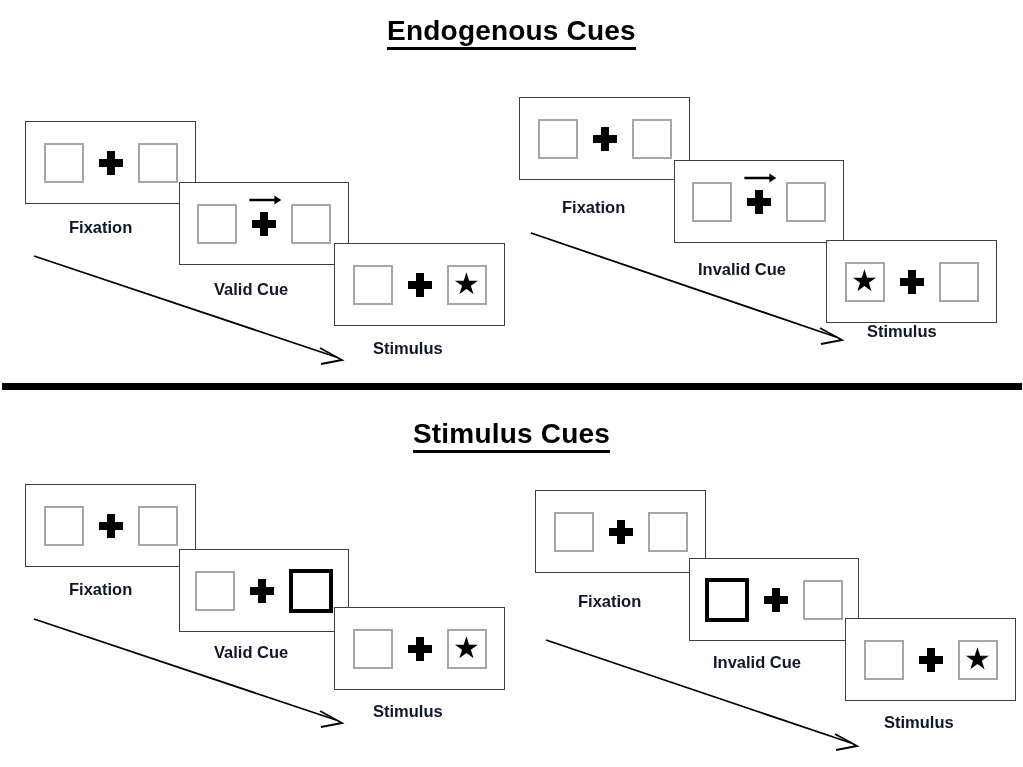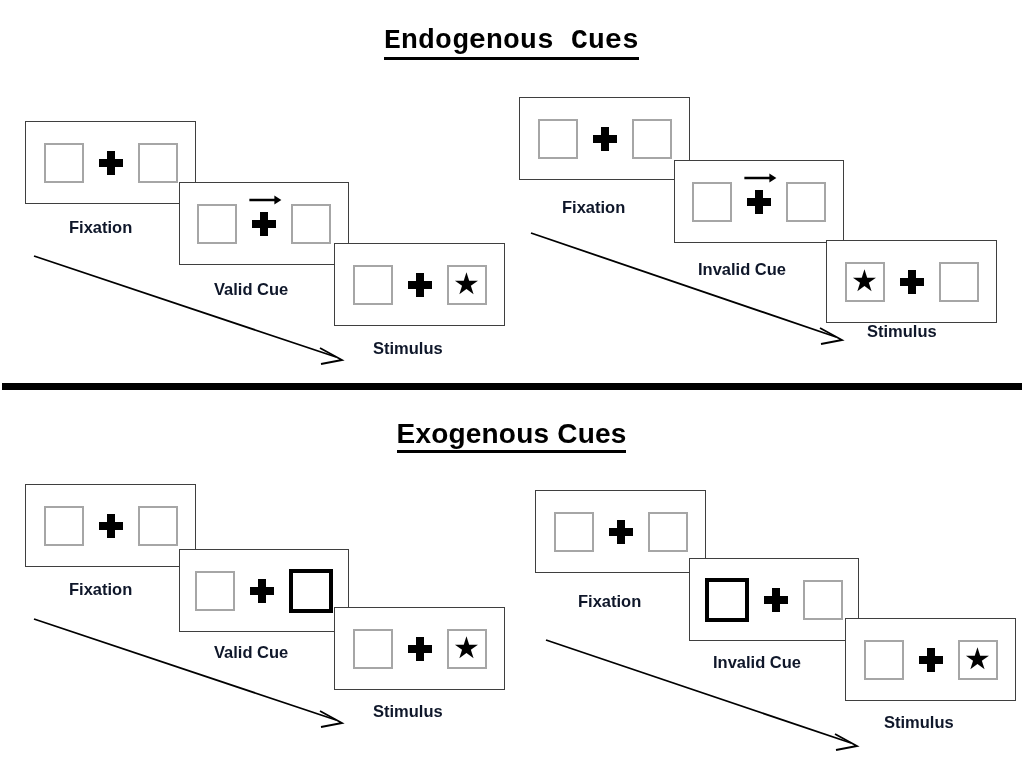--- a/index.html
+++ b/index.html
@@ -140,21 +140,21 @@
   .flow-arrow {
     position: absolute;
     overflow: visible;
   }
 </style>
 </head>
 <body>
 
 <div id="stage">
 
-  <div class="section-title" style="top:25px;font-family:Liberation Mono, monospace;">
+  <div class="section-title" style="top:15px;">
     <span class="ul">Endogenous Cues</span>
   </div>
 
   <div class="frame" style="left:25px; top:121px; width:171px; height:83px;">
     <div class="frame-inner">
       <div class="box" style="width:40px;height:40px;"></div>
       <div class="gap"></div>
       <div class="plus"></div>
       <div class="gap"></div>
       <div class="box" style="width:40px;height:40px;"></div>
@@ -237,21 +237,21 @@
   <div class="caption" style="left:867px; top:322px;">Stimulus</div>
 
   <svg class="flow-arrow" style="left:500px; top:220px; width:380px; height:125px;" viewBox="0 0 380 125">
     <line x1="31" y1="13" x2="336" y2="117" stroke="#000" stroke-width="1.8"></line>
     <polyline points="320,108 342,120 321,124" fill="none" stroke="#000" stroke-width="1.8"></polyline>
   </svg>
 
   <div class="divider" style="left:2px; top:383px; width:1020px; height:7px;"></div>
 
   <div class="section-title" style="top:418px;">
-    <span class="ul">Exogenous Cues</span>
+    <span class="ul">Stimulus Cues</span>
   </div>
 
   <div class="frame" style="left:25px; top:484px; width:171px; height:83px;">
     <div class="frame-inner">
       <div class="box" style="width:40px;height:40px;"></div>
       <div class="gap"></div>
       <div class="plus"></div>
       <div class="gap"></div>
       <div class="box" style="width:40px;height:40px;"></div>
     </div>

